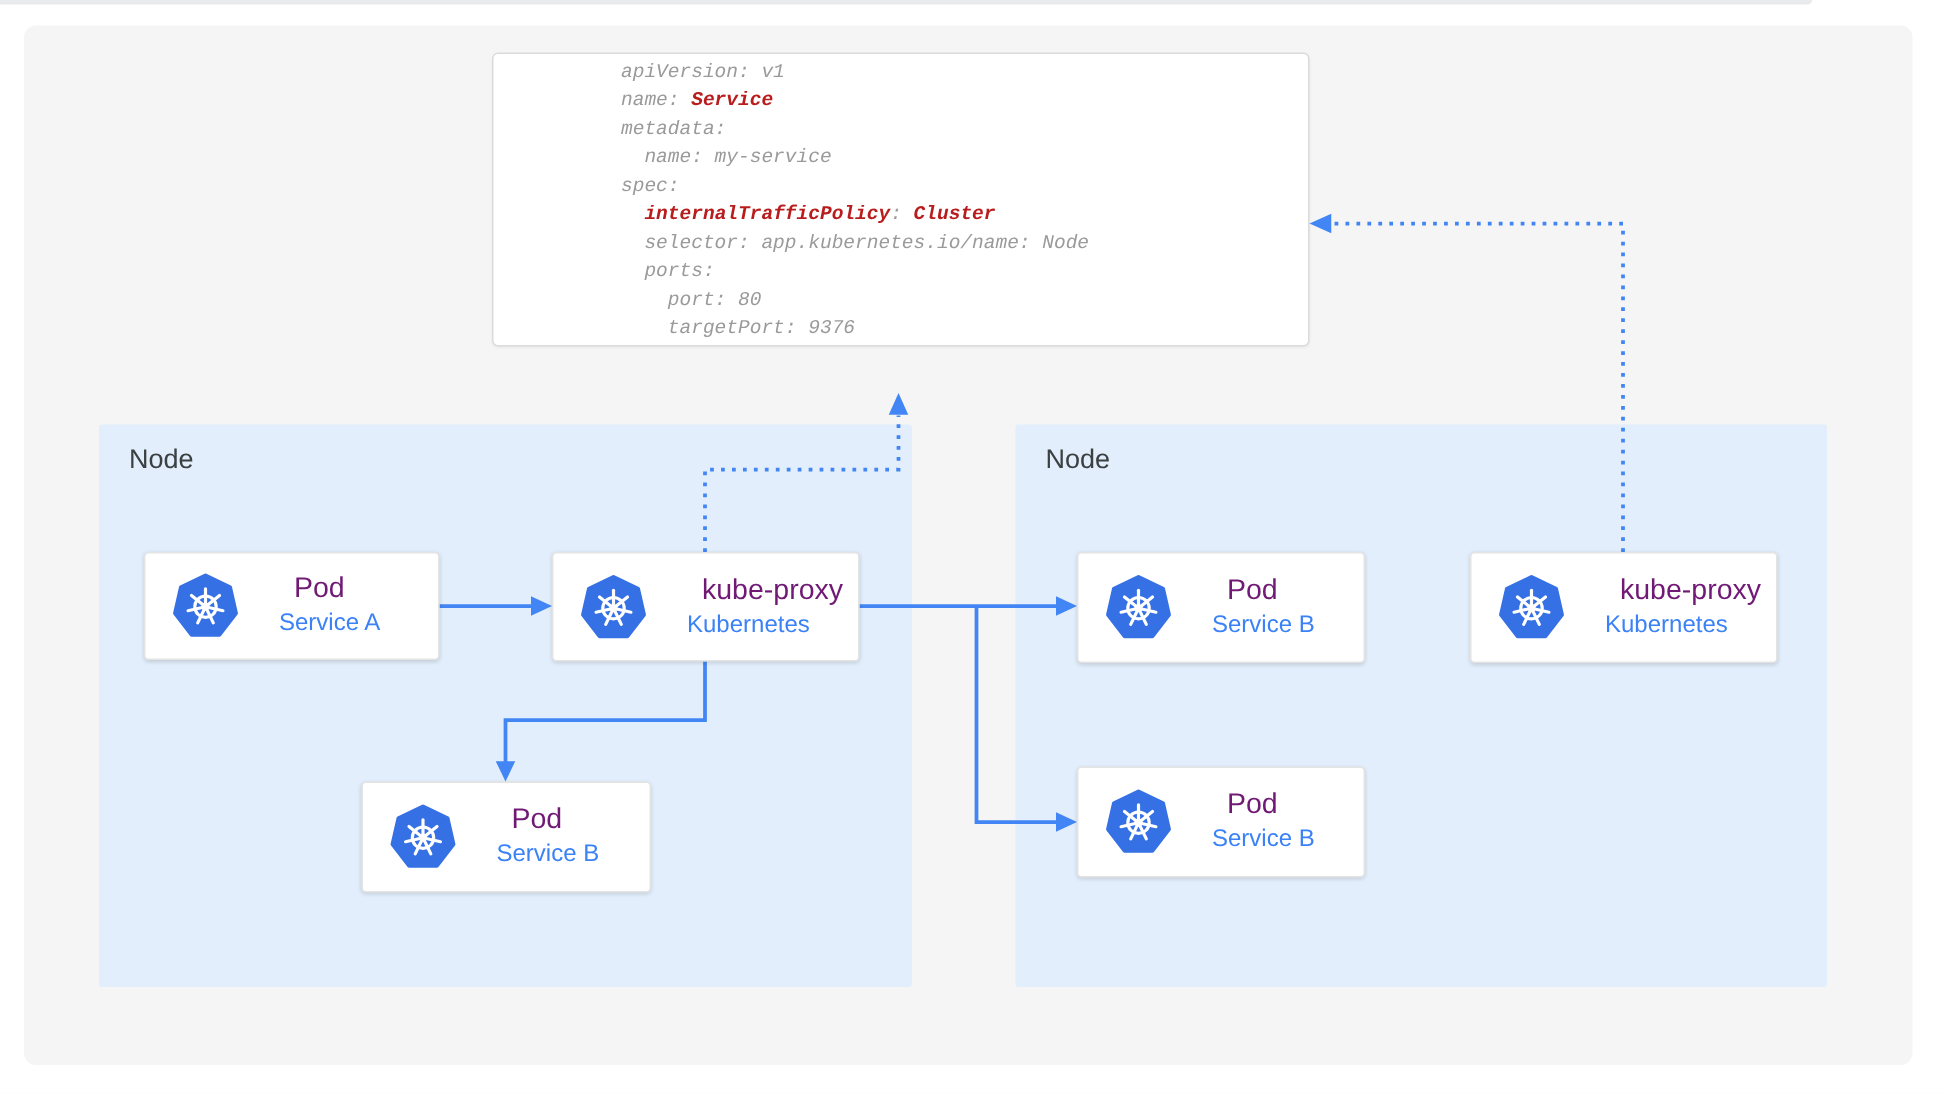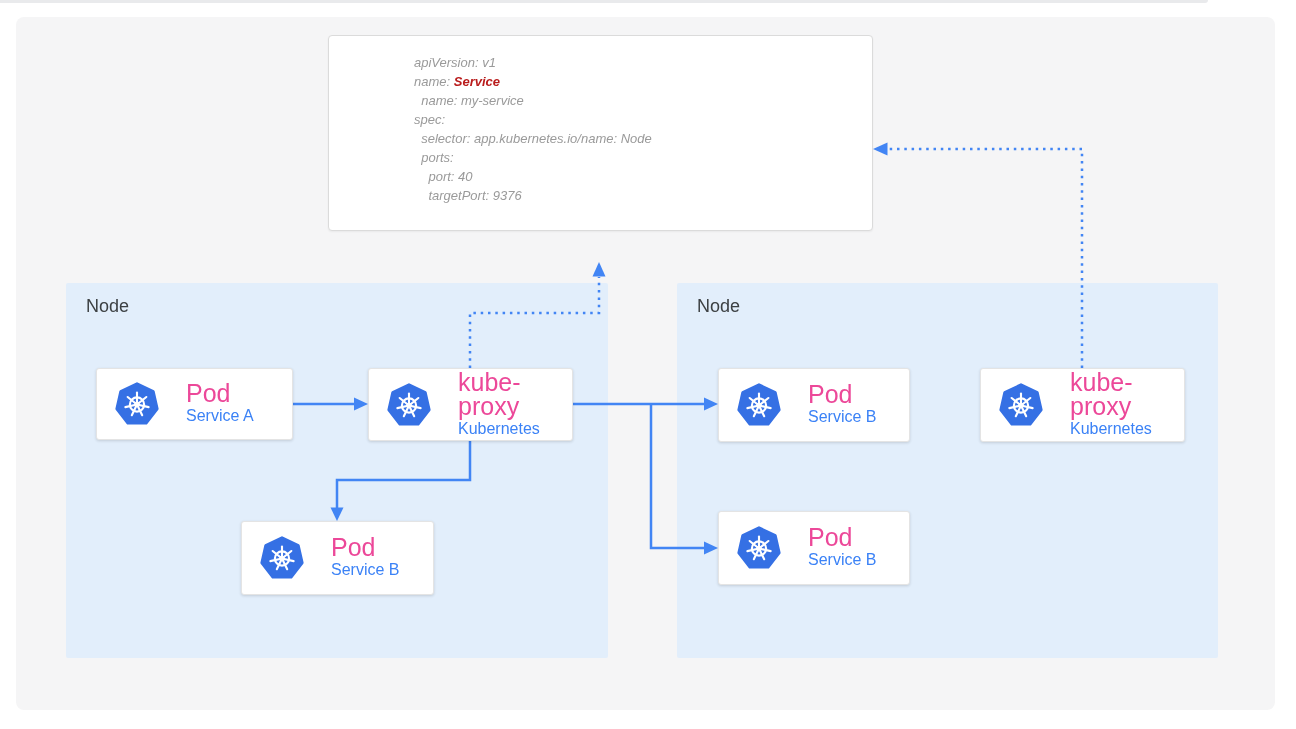--- a/index.html
+++ b/index.html
@@ -15,39 +15,39 @@
   .top-divider{position:absolute;left:-16px;top:0;width:1224px;height:3px;
     background:#e9eaec;border-radius:0 0 10px 0;}
 
   .canvas{position:absolute;left:16px;top:17px;width:1259px;height:693px;
     background:var(--canvas-bg,#f5f5f6);border-radius:8px;}
 
   
   .yaml-card{position:absolute;left:328px;top:35px;width:545px;height:196px;
     box-sizing:border-box;background:#fff;border:1px solid #dbdbdb;border-radius:4px;
     box-shadow:0 1px 2px rgba(0,0,0,.05);
-    padding:17px 10px 0 85px;
-    font-family:Liberation Sans, sans-serif;
+    padding:2px 10px 0 85px;
+    font-family:Liberation Mono, monospace;
     font-style:italic;font-size:13px;line-height:19px;color:#9a9a9a;}
   .yline{white-space:pre;}
   .yb{font-weight:bold;color:#b91c1c;}
 
   
   .node-panel{position:absolute;background:var(--node-bg,#e2eefb);border-radius:2px;}
   .node-panel .node-label{position:absolute;left:20px;top:13px;font-size:18px;color:#3c4043;}
   .node-left{left:66px;top:283px;width:542px;height:375px;}
   .node-right{left:677px;top:283px;width:541px;height:375px;}
 
   
   .card{position:absolute;box-sizing:border-box;background:#fff;border:1px solid #e4e4e4;
     border-radius:3px;box-shadow:0 1px 3px rgba(0,0,0,.14);
     display:flex;align-items:center;padding-left:17px;}
   .card .k8s{width:46px;height:46px;flex:0 0 46px;}
   .card .card-text{margin-left:26px;display:flex;flex-direction:column;}
-  .card .card-title{font-size:25px;line-height:24px;color:#ec4899;}
+  .card .card-title{font-size:19px;line-height:24px;color:#701a75;margin-left:10px;}
   .card .card-subtitle{font-size:16px;line-height:22px;color:#3b82f6;}
 
   .card-pod-a{left:96px;top:368px;width:197px;height:72px;}
   .card-kube-proxy-left{left:368px;top:368px;width:205px;height:73px;}
   .card-pod-b-left{left:241px;top:521px;width:193px;height:74px;}
   .card-pod-b-top{left:718px;top:368px;width:192px;height:74px;}
   .card-pod-b-bottom{left:718px;top:511px;width:192px;height:74px;}
   .card-kube-proxy-right{left:980px;top:368px;width:205px;height:74px;}
 
   
@@ -67,25 +67,27 @@
 <body>
 
 <div class="stage">
 
   <div class="top-divider"></div>
   <div class="canvas"></div>
 
   <div class="yaml-card">
     <div class="yline"><span>apiVersion: v1</span></div>
     <div class="yline"><span>name: </span><span class="yb">Service</span></div>
+    <div class="yline"><span>metadata:</span></div>
     <div class="yline"><span>  name: my-service</span></div>
     <div class="yline"><span>spec:</span></div>
+    <div class="yline"><span>  </span><span class="yb">internalTrafficPolicy</span><span>: </span><span class="yb">Cluster</span></div>
     <div class="yline"><span>  selector: app.kubernetes.io/name: Node</span></div>
     <div class="yline"><span>  ports:</span></div>
-    <div class="yline"><span>    port: 40</span></div>
+    <div class="yline"><span>    port: 80</span></div>
     <div class="yline"><span>    targetPort: 9376</span></div>
   </div>
 
   <div class="node-panel node-left">
     <div class="node-label">Node</div>
   </div>
   <div class="node-panel node-right">
     <div class="node-label">Node</div>
   </div>
 

